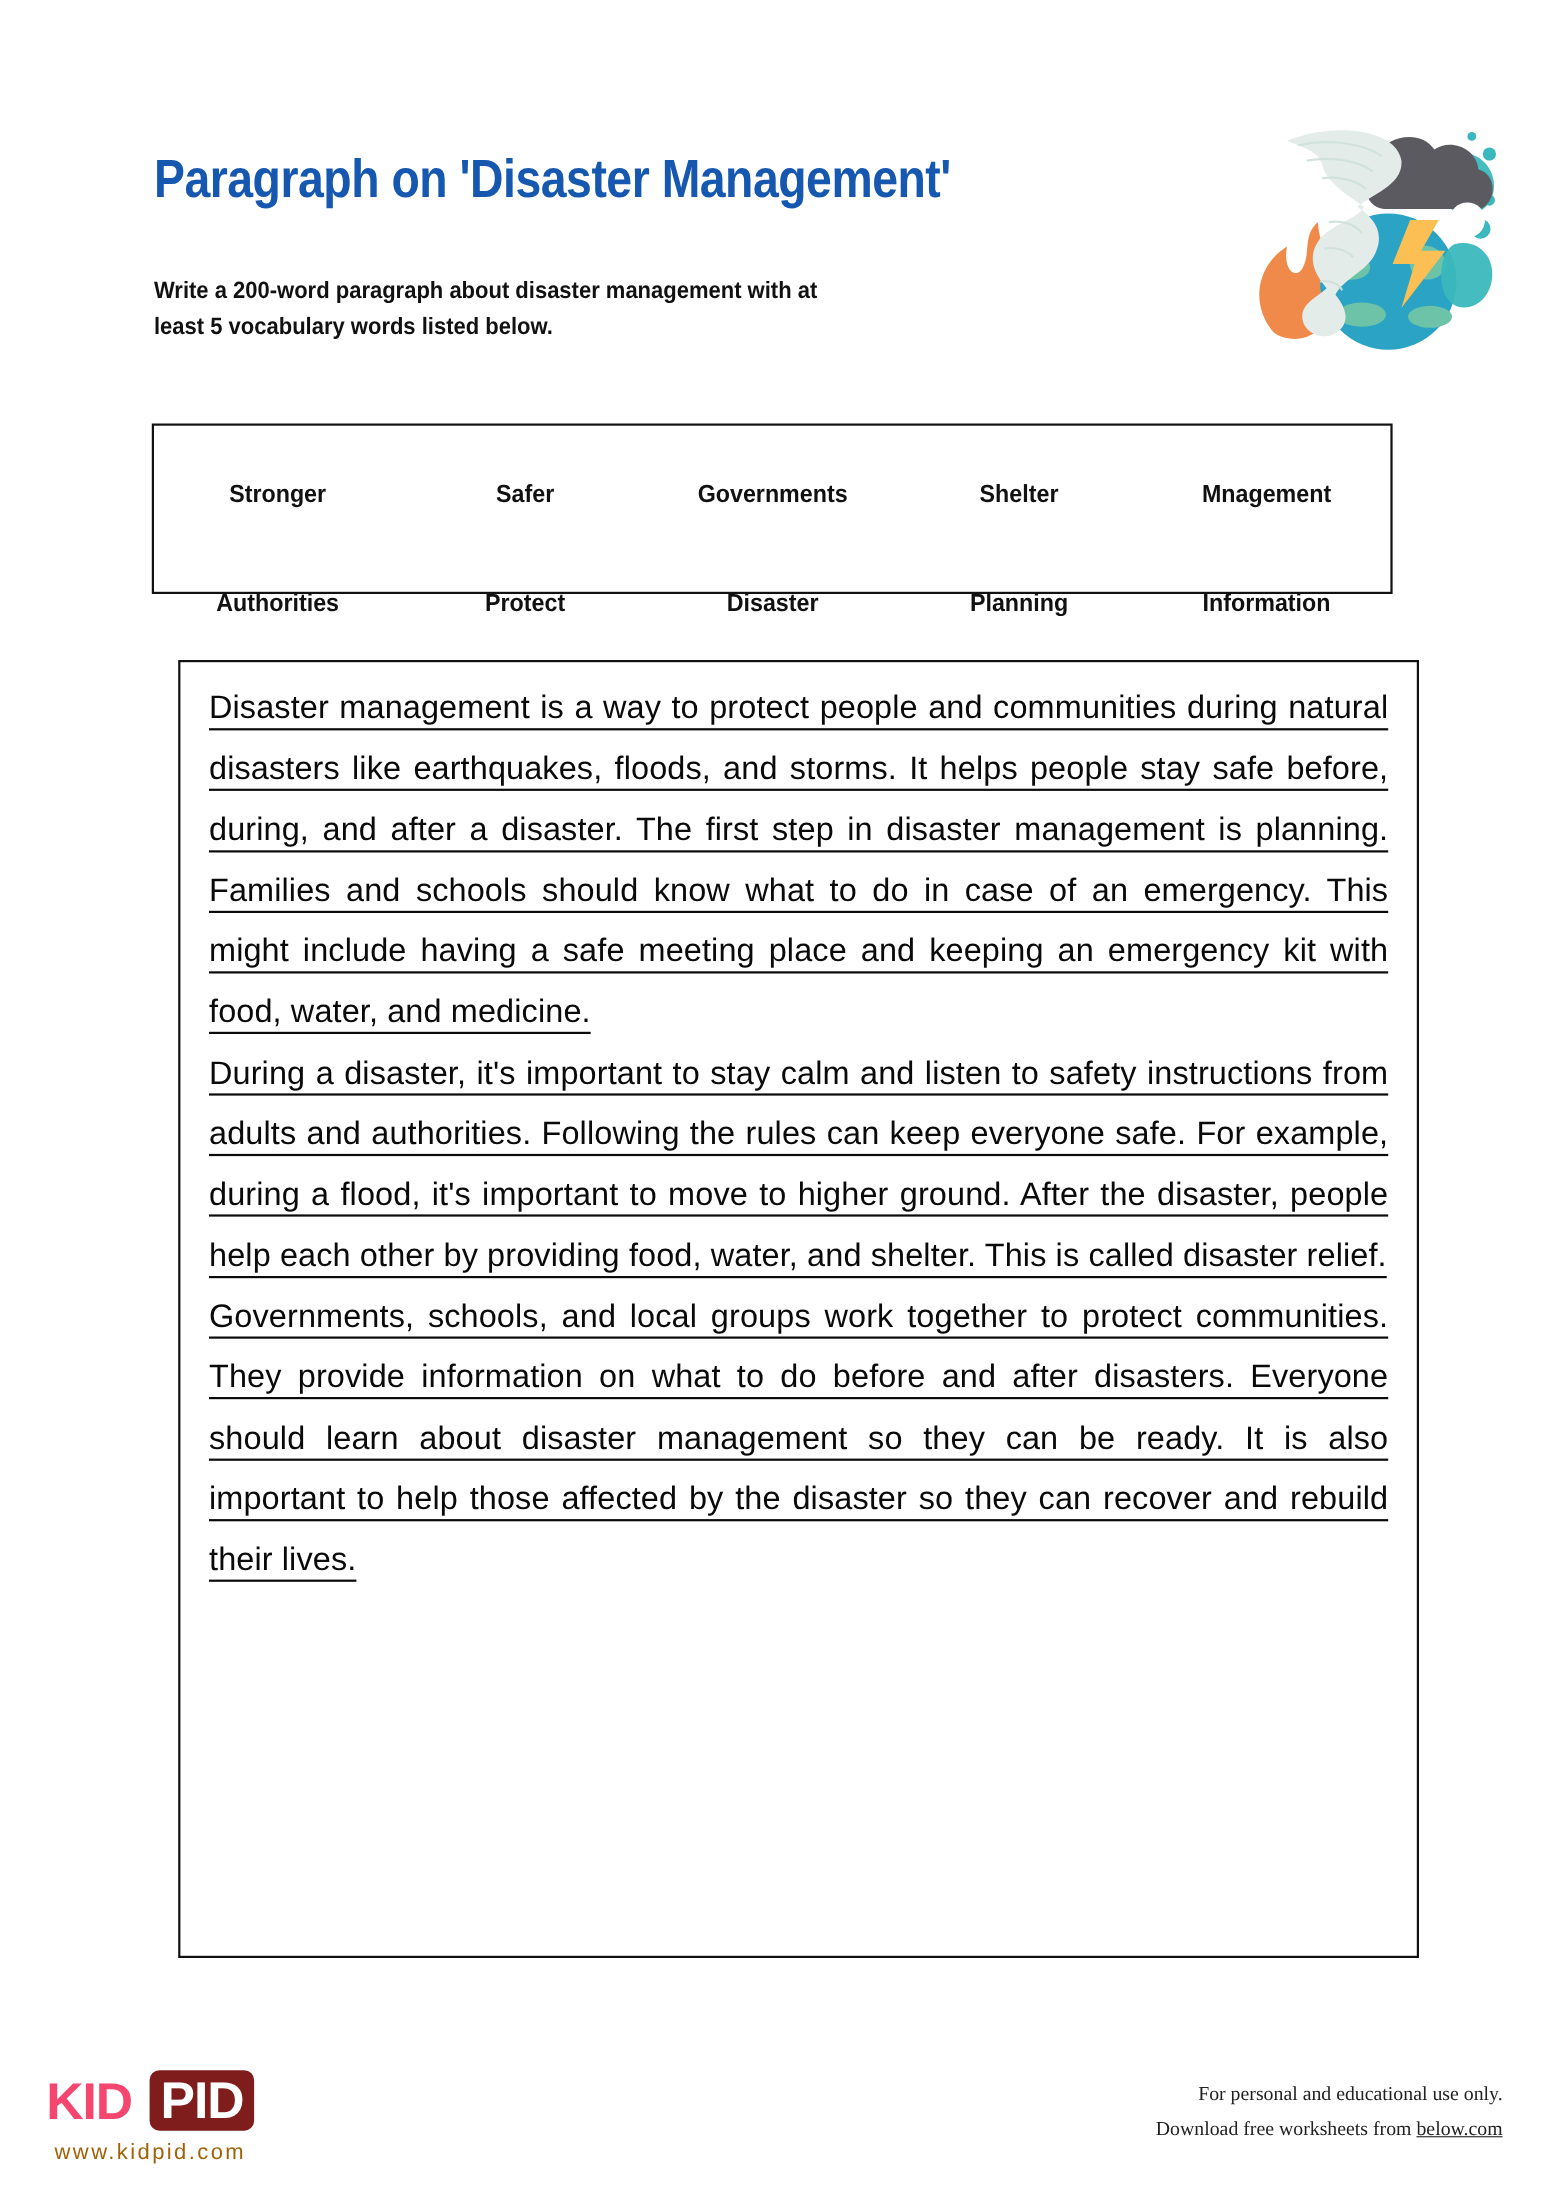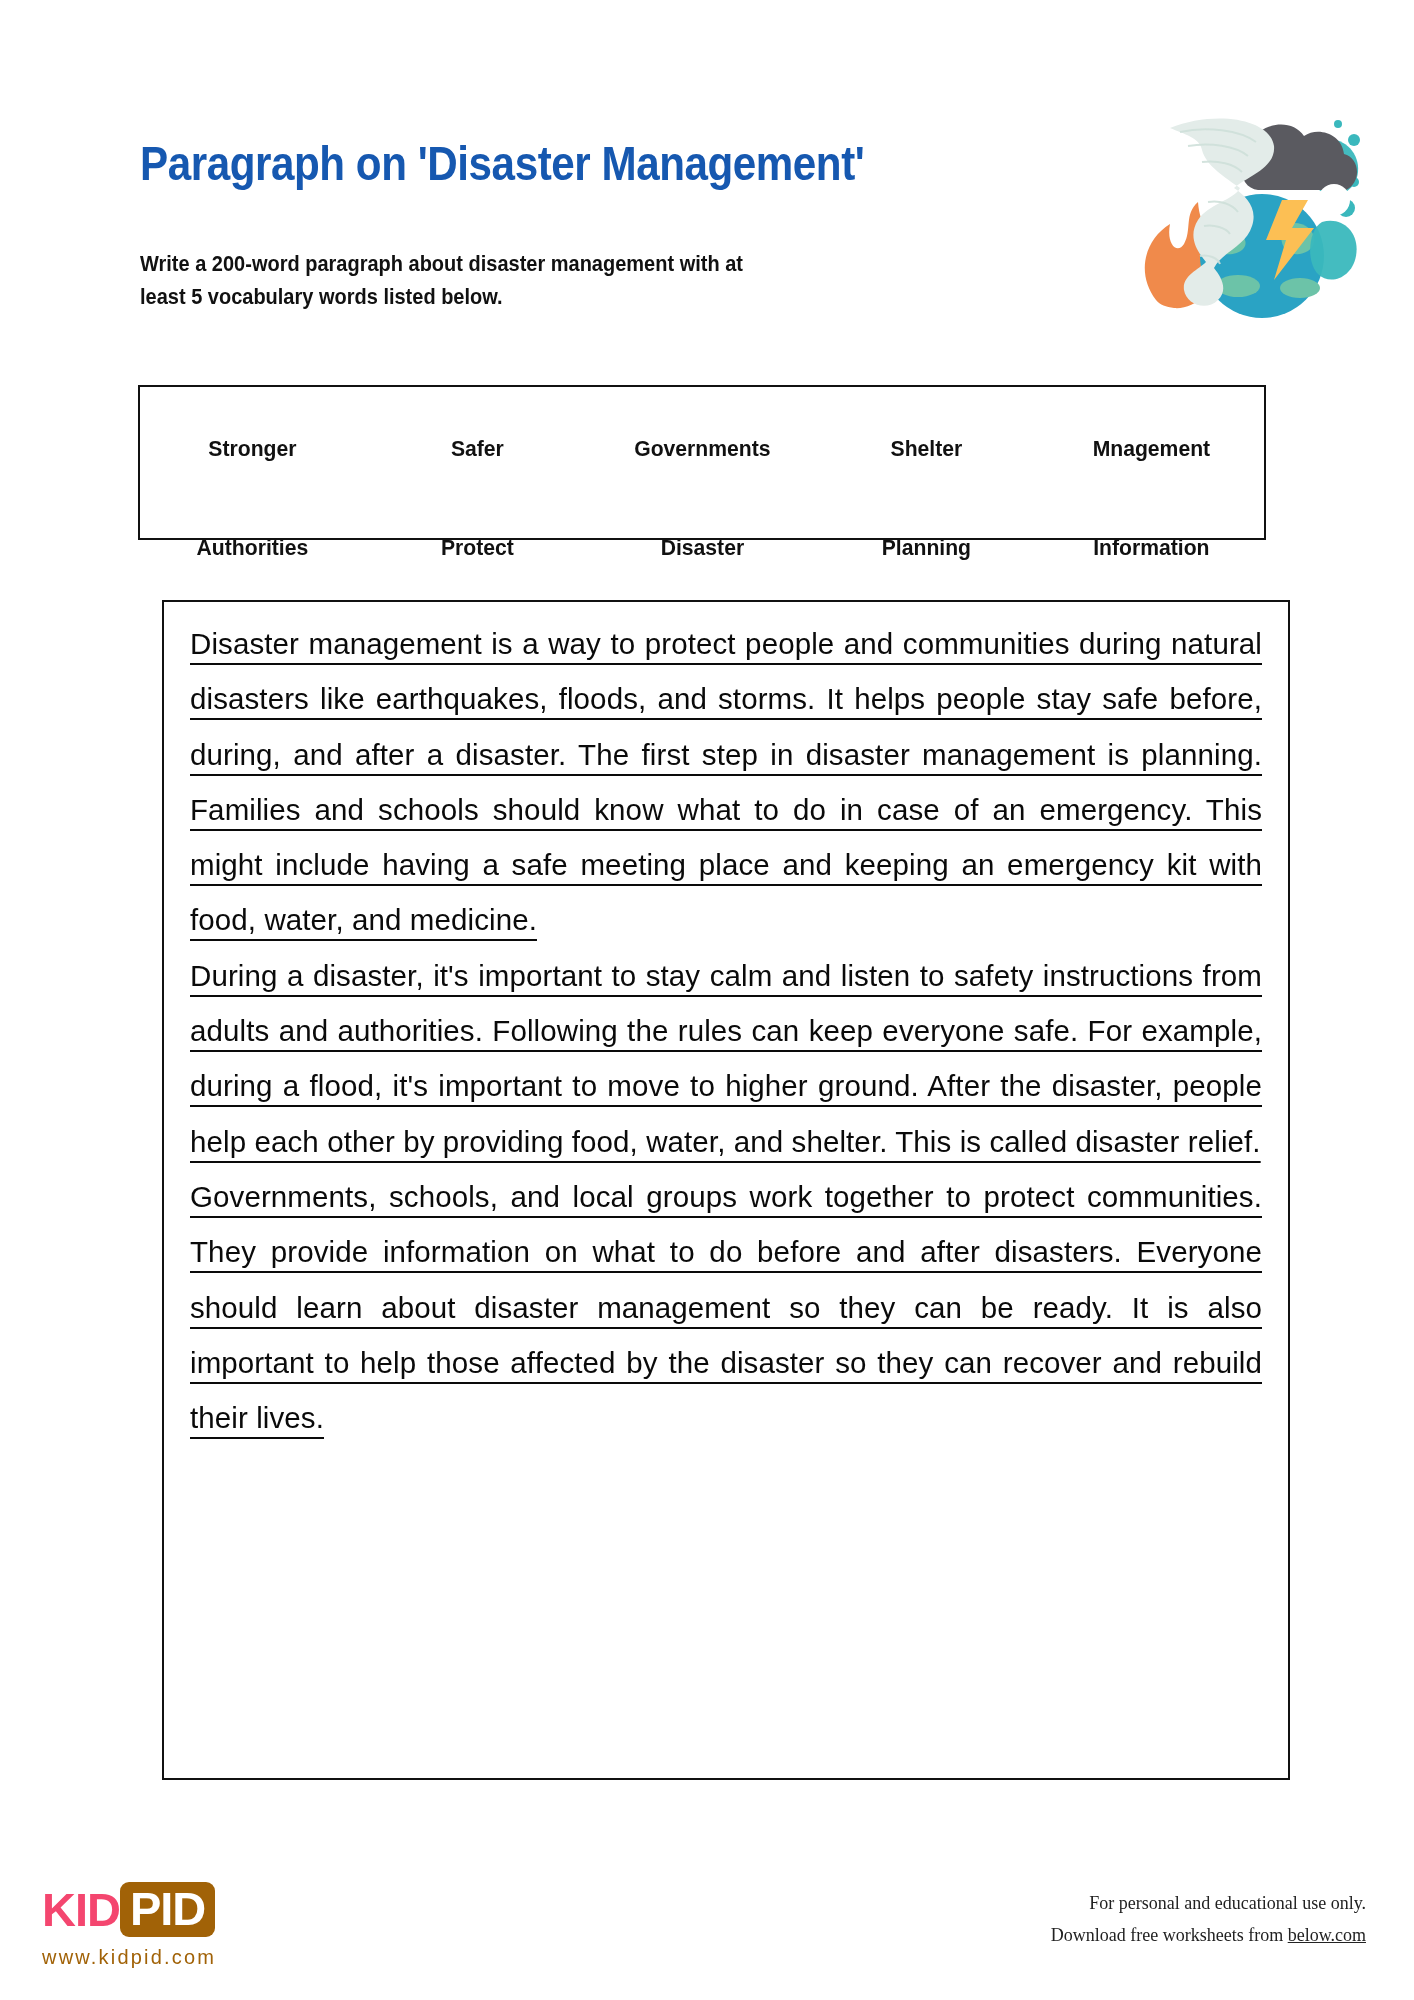--- a/index.html
+++ b/index.html
@@ -99,24 +99,24 @@
   .logo{position:absolute;left:42px;top:22px;}
   .logo-word{
     display:flex;align-items:center;
     font-family:"Liberation Sans", sans-serif;
     font-weight:bold;
     font-size:47px;
     line-height:1;
   }
   .logo-kid{color:#f4466f;letter-spacing:-1px;text-align:center;}
   .logo-pid{
-    color:#ffffff;background:#a16207;
+    color:#ffffff;background:#7f1d1d;
     border-radius:9px;
     padding:3px 10px 5px 10px;
-    margin-left:0;
+    margin-left:16px;
     letter-spacing:-1px;
   }
   .logo-url{
     margin-top:9px;
     font-family:"Liberation Sans", sans-serif;
     font-size:20px;
     color:#a16207;
     letter-spacing:2.2px;
     text-align:center;
   }

